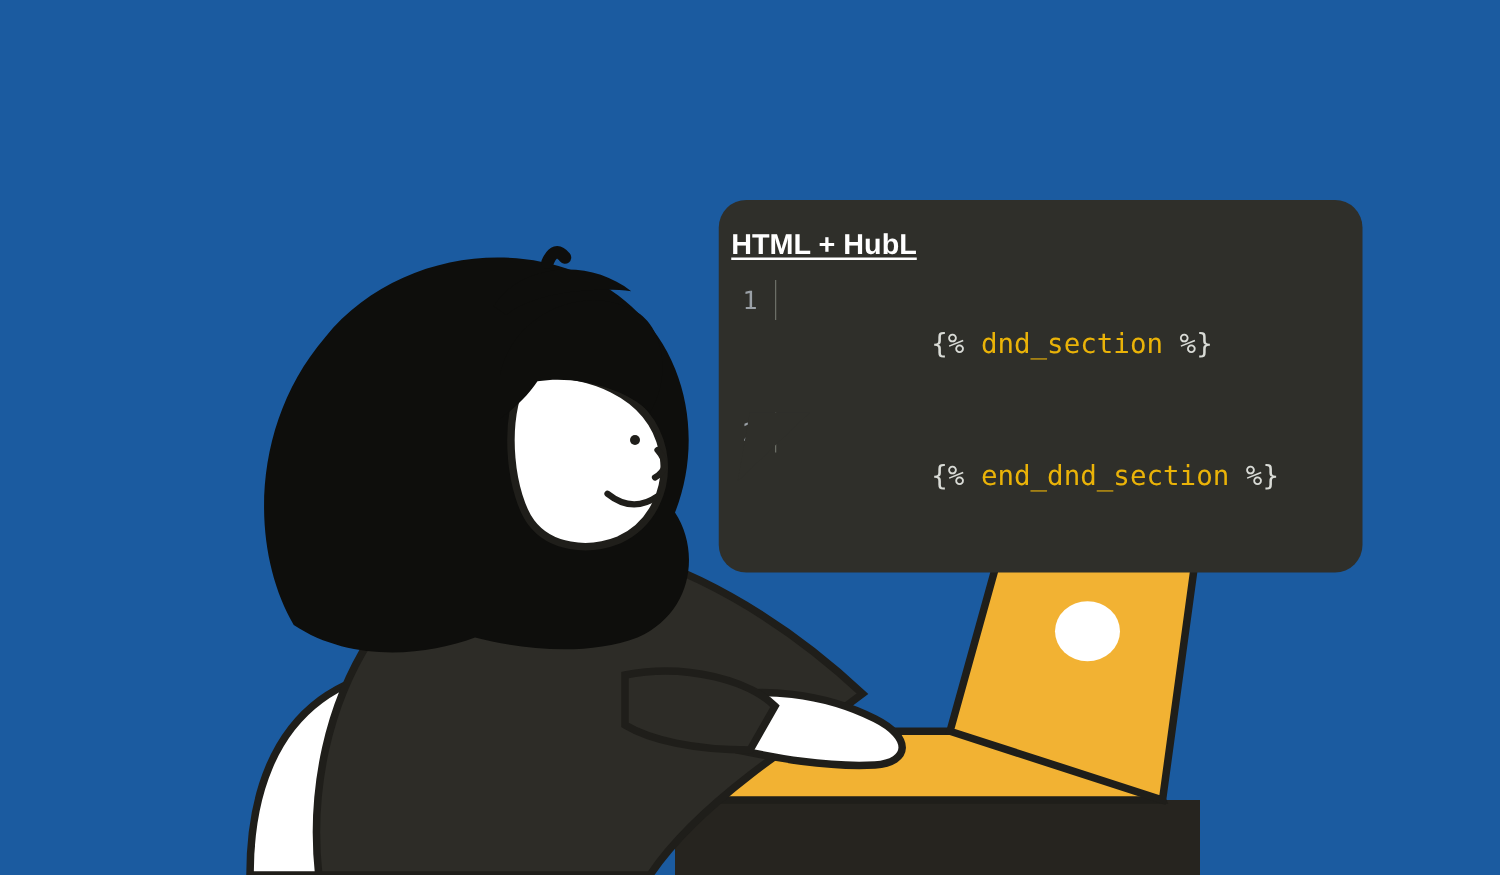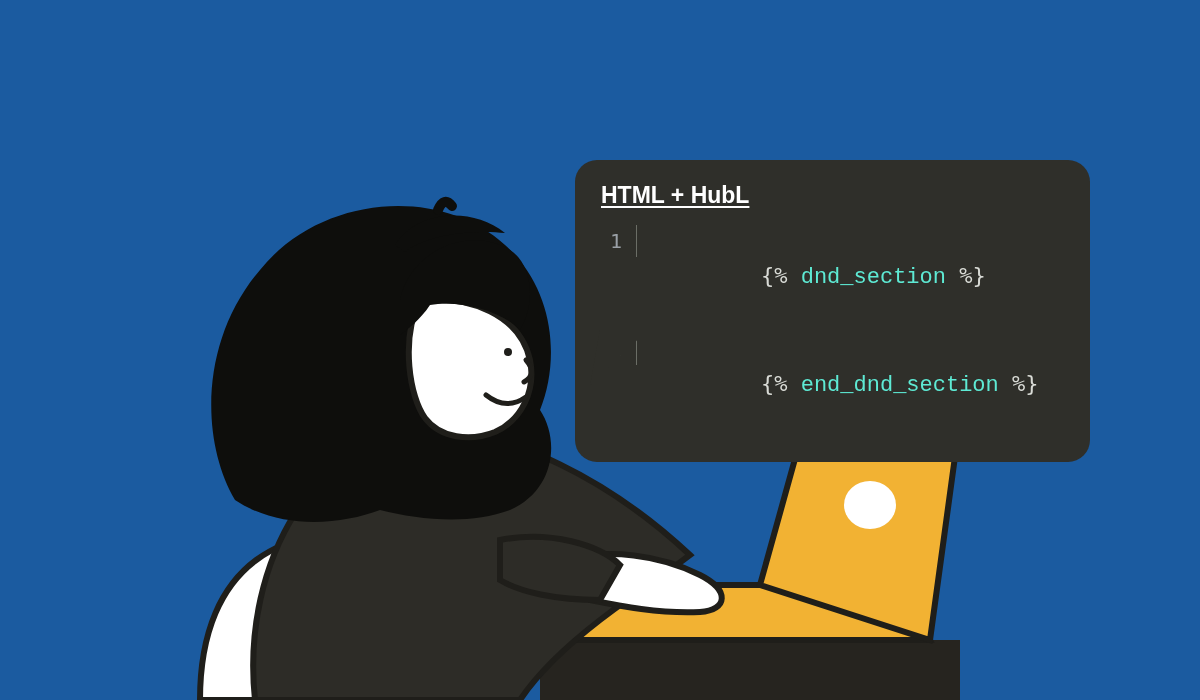--- a/index.html
+++ b/index.html
@@ -11,21 +11,21 @@
   }
 
   
   .bubble {
     position: absolute;
     left: 575px;
     top: 160px;
     width: 515px;
     background: #2f2f2a;
     border-radius: 22px;
-    padding: 22px 26px 24px 26px;
+    padding: 22px 26px 24px 10px;
     color: #fff;
   }
   .bubble-tail {
     position: absolute;
     left: 595px;
     top: 330px;
     width: 0; height: 0;
     border-left: 0px solid transparent;
     border-right: 48px solid transparent;
     border-top: 55px solid #2f2f2a;
@@ -54,21 +54,21 @@
     color: #9aa0a6;
     padding-right: 14px;
     border-right: 1px solid #6b6e66;
     font-size: 20px;
   }
   .code {
     padding-left: 18px;
     white-space: pre;
   }
   .tok-delim  { color: #d9dbd6; }
-  .tok-kw     { color: #5eead4; font-family: Liberation Mono, monospace; }
+  .tok-kw     { color: #eab308; }
 
   
   .scene {
     position: absolute;
     left: 0; top: 0;
     width: 1200px; height: 700px;
     pointer-events: none;
   }
 </style>
 </head>

